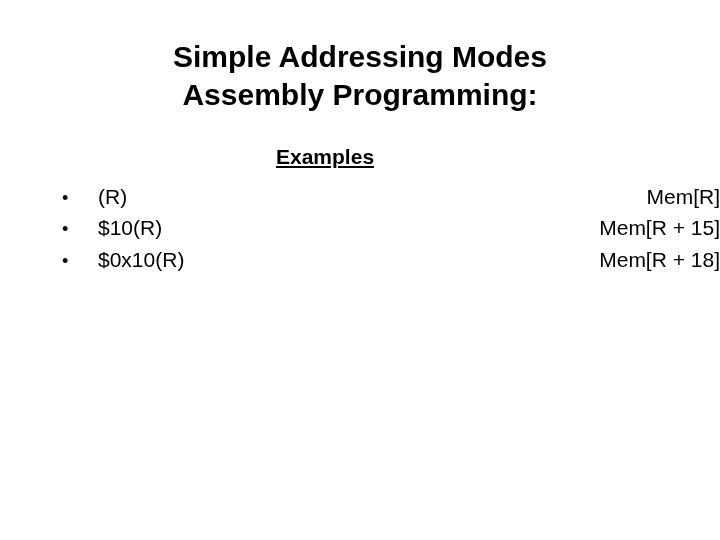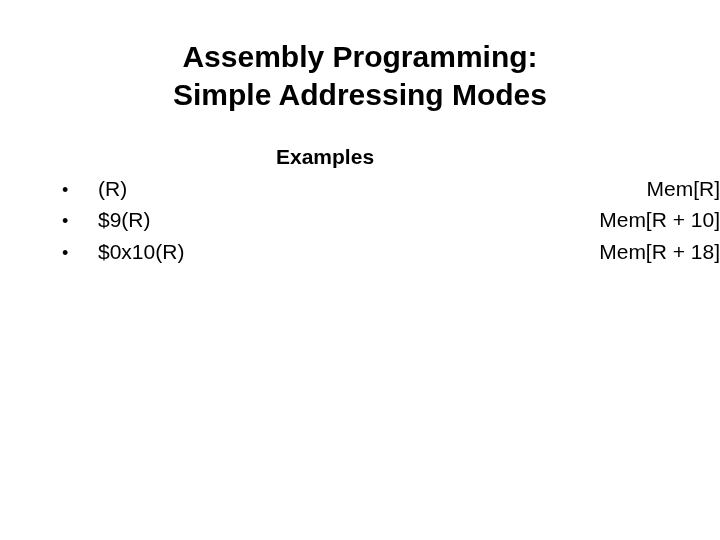--- a/index.html
+++ b/index.html
@@ -29,22 +29,23 @@
       display: block;
     }
     .content {
       position: relative;
       padding-left: 62px;
       font-size: 21px;
       line-height: 1.5;
     }
     .examples-heading {
       font-weight: bold;
-      margin-bottom: 0;
+      margin-bottom: 8px;
       margin-left: 214px;
+      text-decoration: underline;
     }
     .row {
       display: flex;
       align-items: baseline;
     }
     .bullet {
       width: 36px;
       flex: 0 0 36px;
       font-family: Arial, sans-serif;
       font-size: 18px;
@@ -56,37 +57,37 @@
     .meaning {
       flex: 1;
       text-align: right;
     }
   </style>
 </head>
 <body>
 
 <div class="slide">
   <div class="title">
+    <span class="title-line">Simple Addressing Modes</span>
     <span class="title-line">Assembly Programming:</span>
-    <span class="title-line">Simple Addressing Modes</span>
   </div>
 
   <div class="content">
     <div class="examples-heading">Examples</div>
 
     <div class="row">
       <span class="bullet">•</span>
       <span class="mode">(R)</span>
       <span class="meaning">Mem[R]</span>
     </div>
 
     <div class="row">
       <span class="bullet">•</span>
-      <span class="mode">$9(R)</span>
-      <span class="meaning">Mem[R + 10]</span>
+      <span class="mode">$10(R)</span>
+      <span class="meaning">Mem[R + 15]</span>
     </div>
 
     <div class="row">
       <span class="bullet">•</span>
       <span class="mode">$0x10(R)</span>
       <span class="meaning">Mem[R + 18]</span>
     </div>
   </div>
 </div>
 

